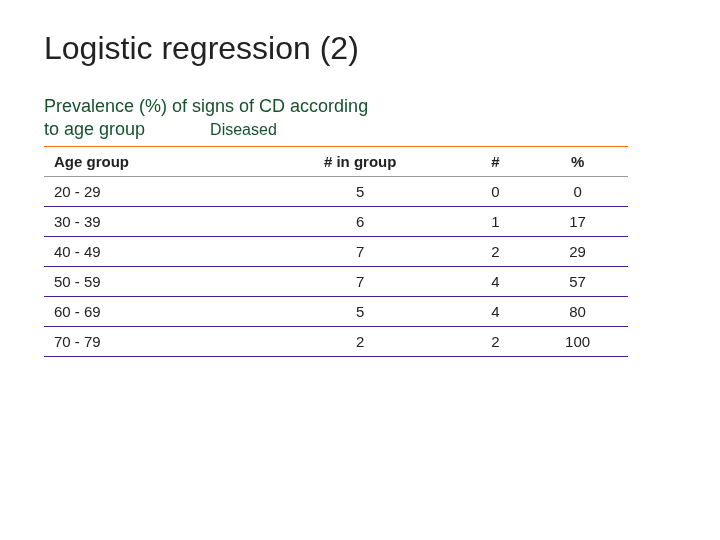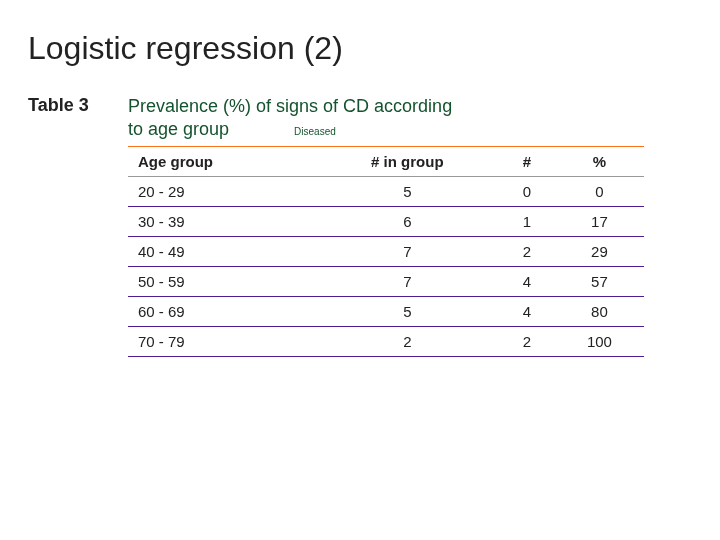--- a/index.html
+++ b/index.html
@@ -6,21 +6,21 @@
     body {
       width: 720px;
       height: 540px;
       background: #ffffff;
       font-family: Arial, sans-serif;
       overflow: hidden;
     }
     .page {
       width: 672px;
       height: 540px;
-      padding: 30px 28px;
+      padding: 30px 44px;
     }
     .main-title {
       font-size: 32px;
       font-weight: normal;
       color: #222;
       margin-bottom: 28px;
       text-align: left;
     }
     .table-section {
       display: flex;
@@ -70,27 +70,26 @@
       text-align: center;
     }
   </style>
 </head>
 <body>
 
 <div class="page">
   <h1 class="main-title">Logistic regression (2)</h1>
 
   <div class="table-section">
-    <div class="table-label">Table 3</div>
 
     <div class="table-content">
       <div class="table-subtitle">
         <span>Prevalence (%) of signs of CD according</span><br>
         <span>to age group</span>
-        <span style="font-size:10px; padding-left: 60px;">Diseased</span>
+        <span style="font-size:16px; padding-left: 60px;">Diseased</span>
       </div>
 
       <table>
         <thead>
           <tr>
             <th>Age group</th>
             <th># in group</th>
             <th>#</th>
             <th>%</th>
           </tr>

